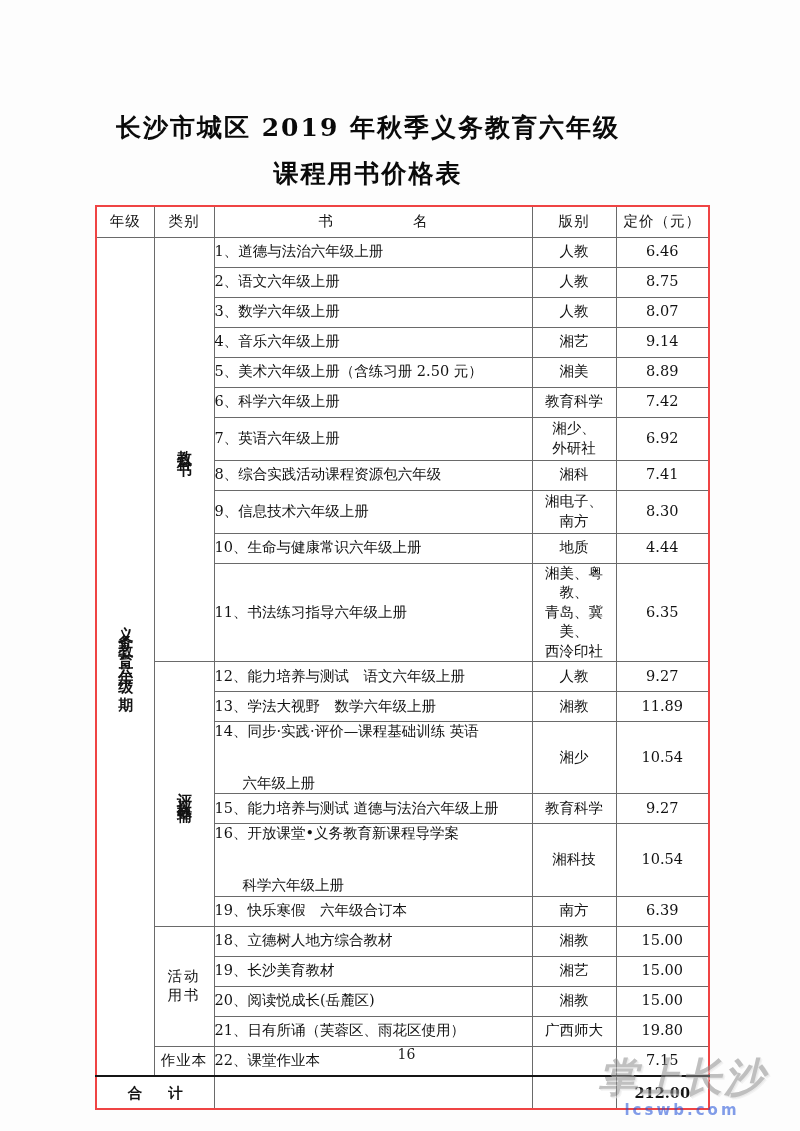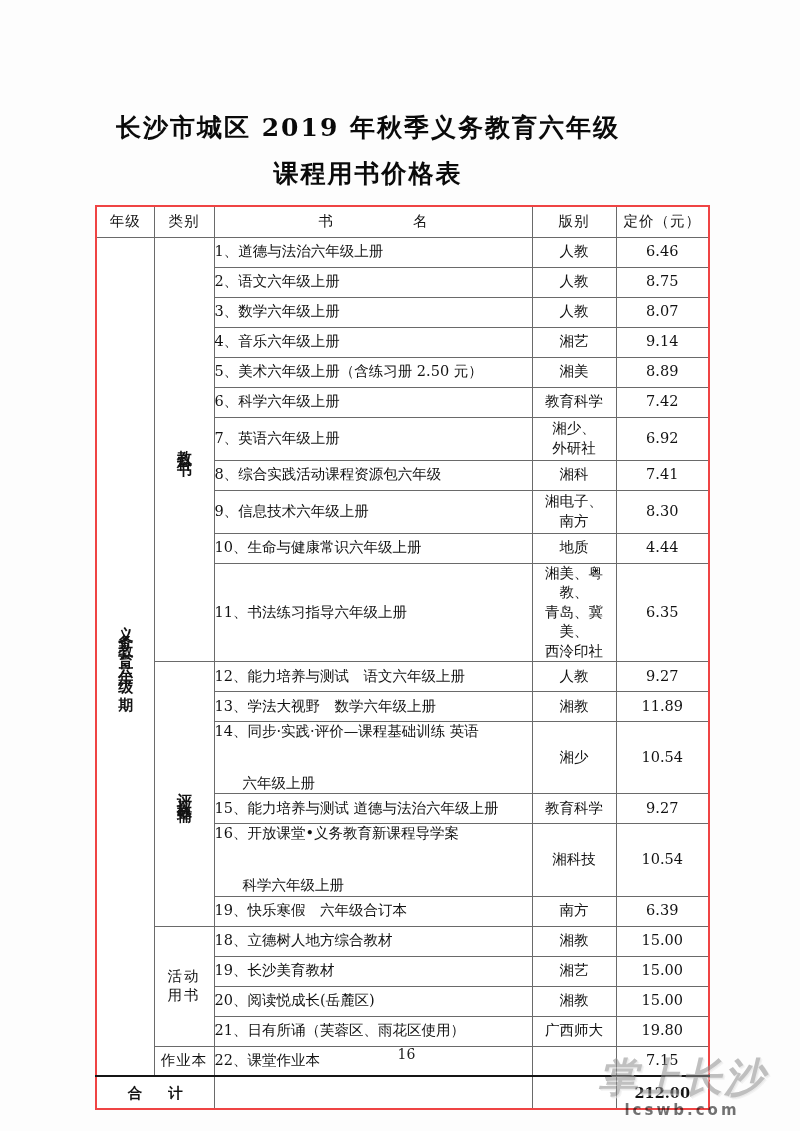--- a/index.html
+++ b/index.html
@@ -199,21 +199,21 @@
     letter-spacing: 2px;
     color: #8d8d8d;
     line-height: 48px;
     text-shadow: 1px 1px 0 #d9d9d9, 2px 2px 0 #ececec;
   }
   .wm-sub {
     font-family: "DejaVu Sans", "Liberation Sans", sans-serif;
     font-size: 15px;
     font-weight: bold;
     letter-spacing: 3px;
-    color: #000000;
+    color: #1d4ed8;
     line-height: 18px;
   }
 </style>
 </head>
 <body>
 
 <div class="page">
 
   <div class="title-block">
     <div class="title-line">长沙市城区 2019 年秋季义务教育六年级</div>

